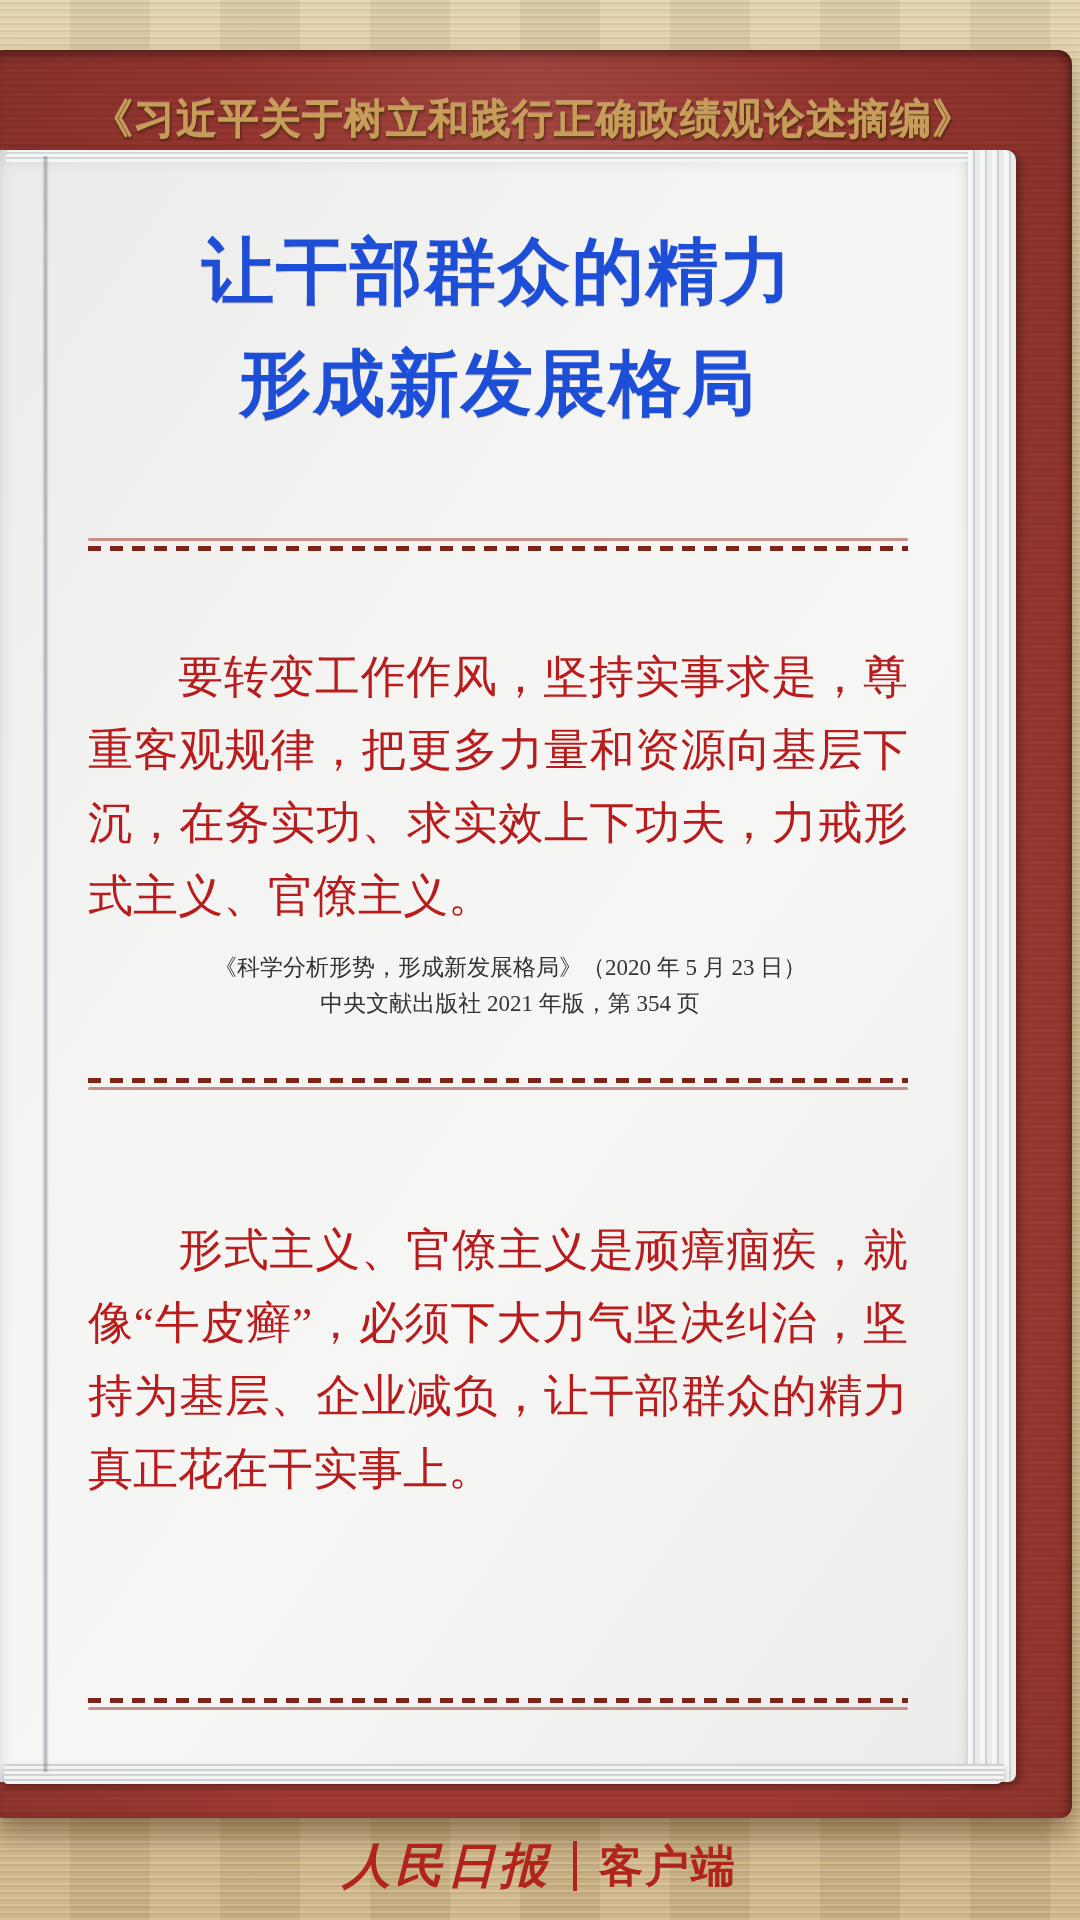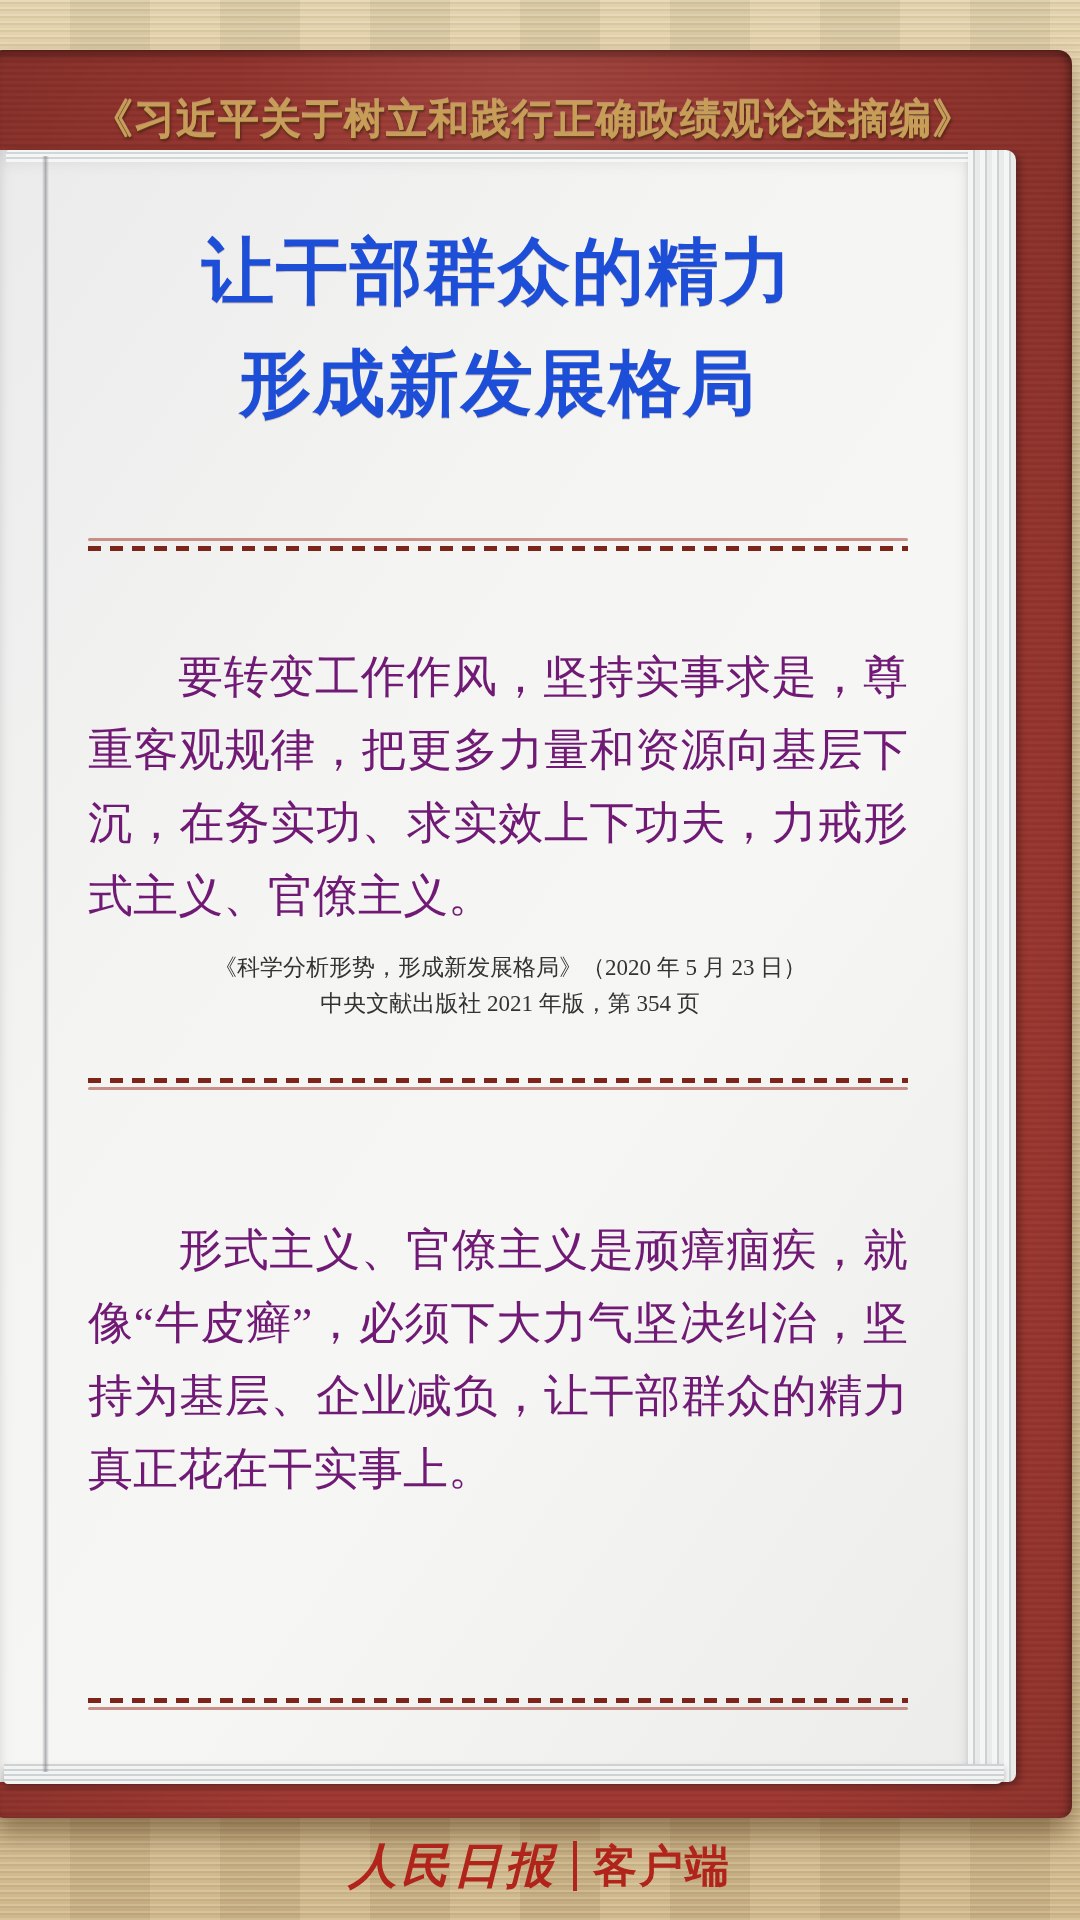--- a/index.html
+++ b/index.html
@@ -77,34 +77,34 @@
   .divider .solid{height:3px;background:#c68f88;border-radius:2px;}
   .divider .dash{
     height:5px;
     background:repeating-linear-gradient(90deg,#7d241b 0 13px,rgba(0,0,0,0) 13px 22px);
   }
   .divider.solid-first .dash{margin-top:5px;}
   .divider.dash-first .solid{margin-top:4px;}
   .d1{top:388px;} .d2{top:928px;} .d3{top:1548px;}
   .para{
     position:absolute;left:0;width:100%;
-    font-size:45px;line-height:73px;color:#701a75;
+    font-size:45px;line-height:73px;color:#b91c1c;
     text-indent:2em;text-align:justify;
     font-family:"Liberation Serif","DejaVu Serif",serif;
   }
   .p1{top:446px;} .p2{top:1019px;}
   .cite{
     position:absolute;left:12px;width:100%;
     text-align:center;font-size:23px;line-height:36px;color:#333331;
   }
   .c1{top:800px;} .c2{top:1490px;}
   
   .logo{
     position:absolute;left:0;top:1834px;width:1080px;height:64px;
-    display:flex;align-items:center;justify-content:center;gap:16px;
+    display:flex;align-items:center;justify-content:center;gap:22px;
     color:#b1241b;
   }
   .logo-script{
     font-size:48px;font-weight:700;font-style:italic;
     font-family:"Liberation Serif","DejaVu Serif",serif;
     letter-spacing:4px;
   }
   .logo-bar{width:4px;height:50px;background:#b1241b;}
   .logo-suffix{
     font-size:44px;font-weight:700;

